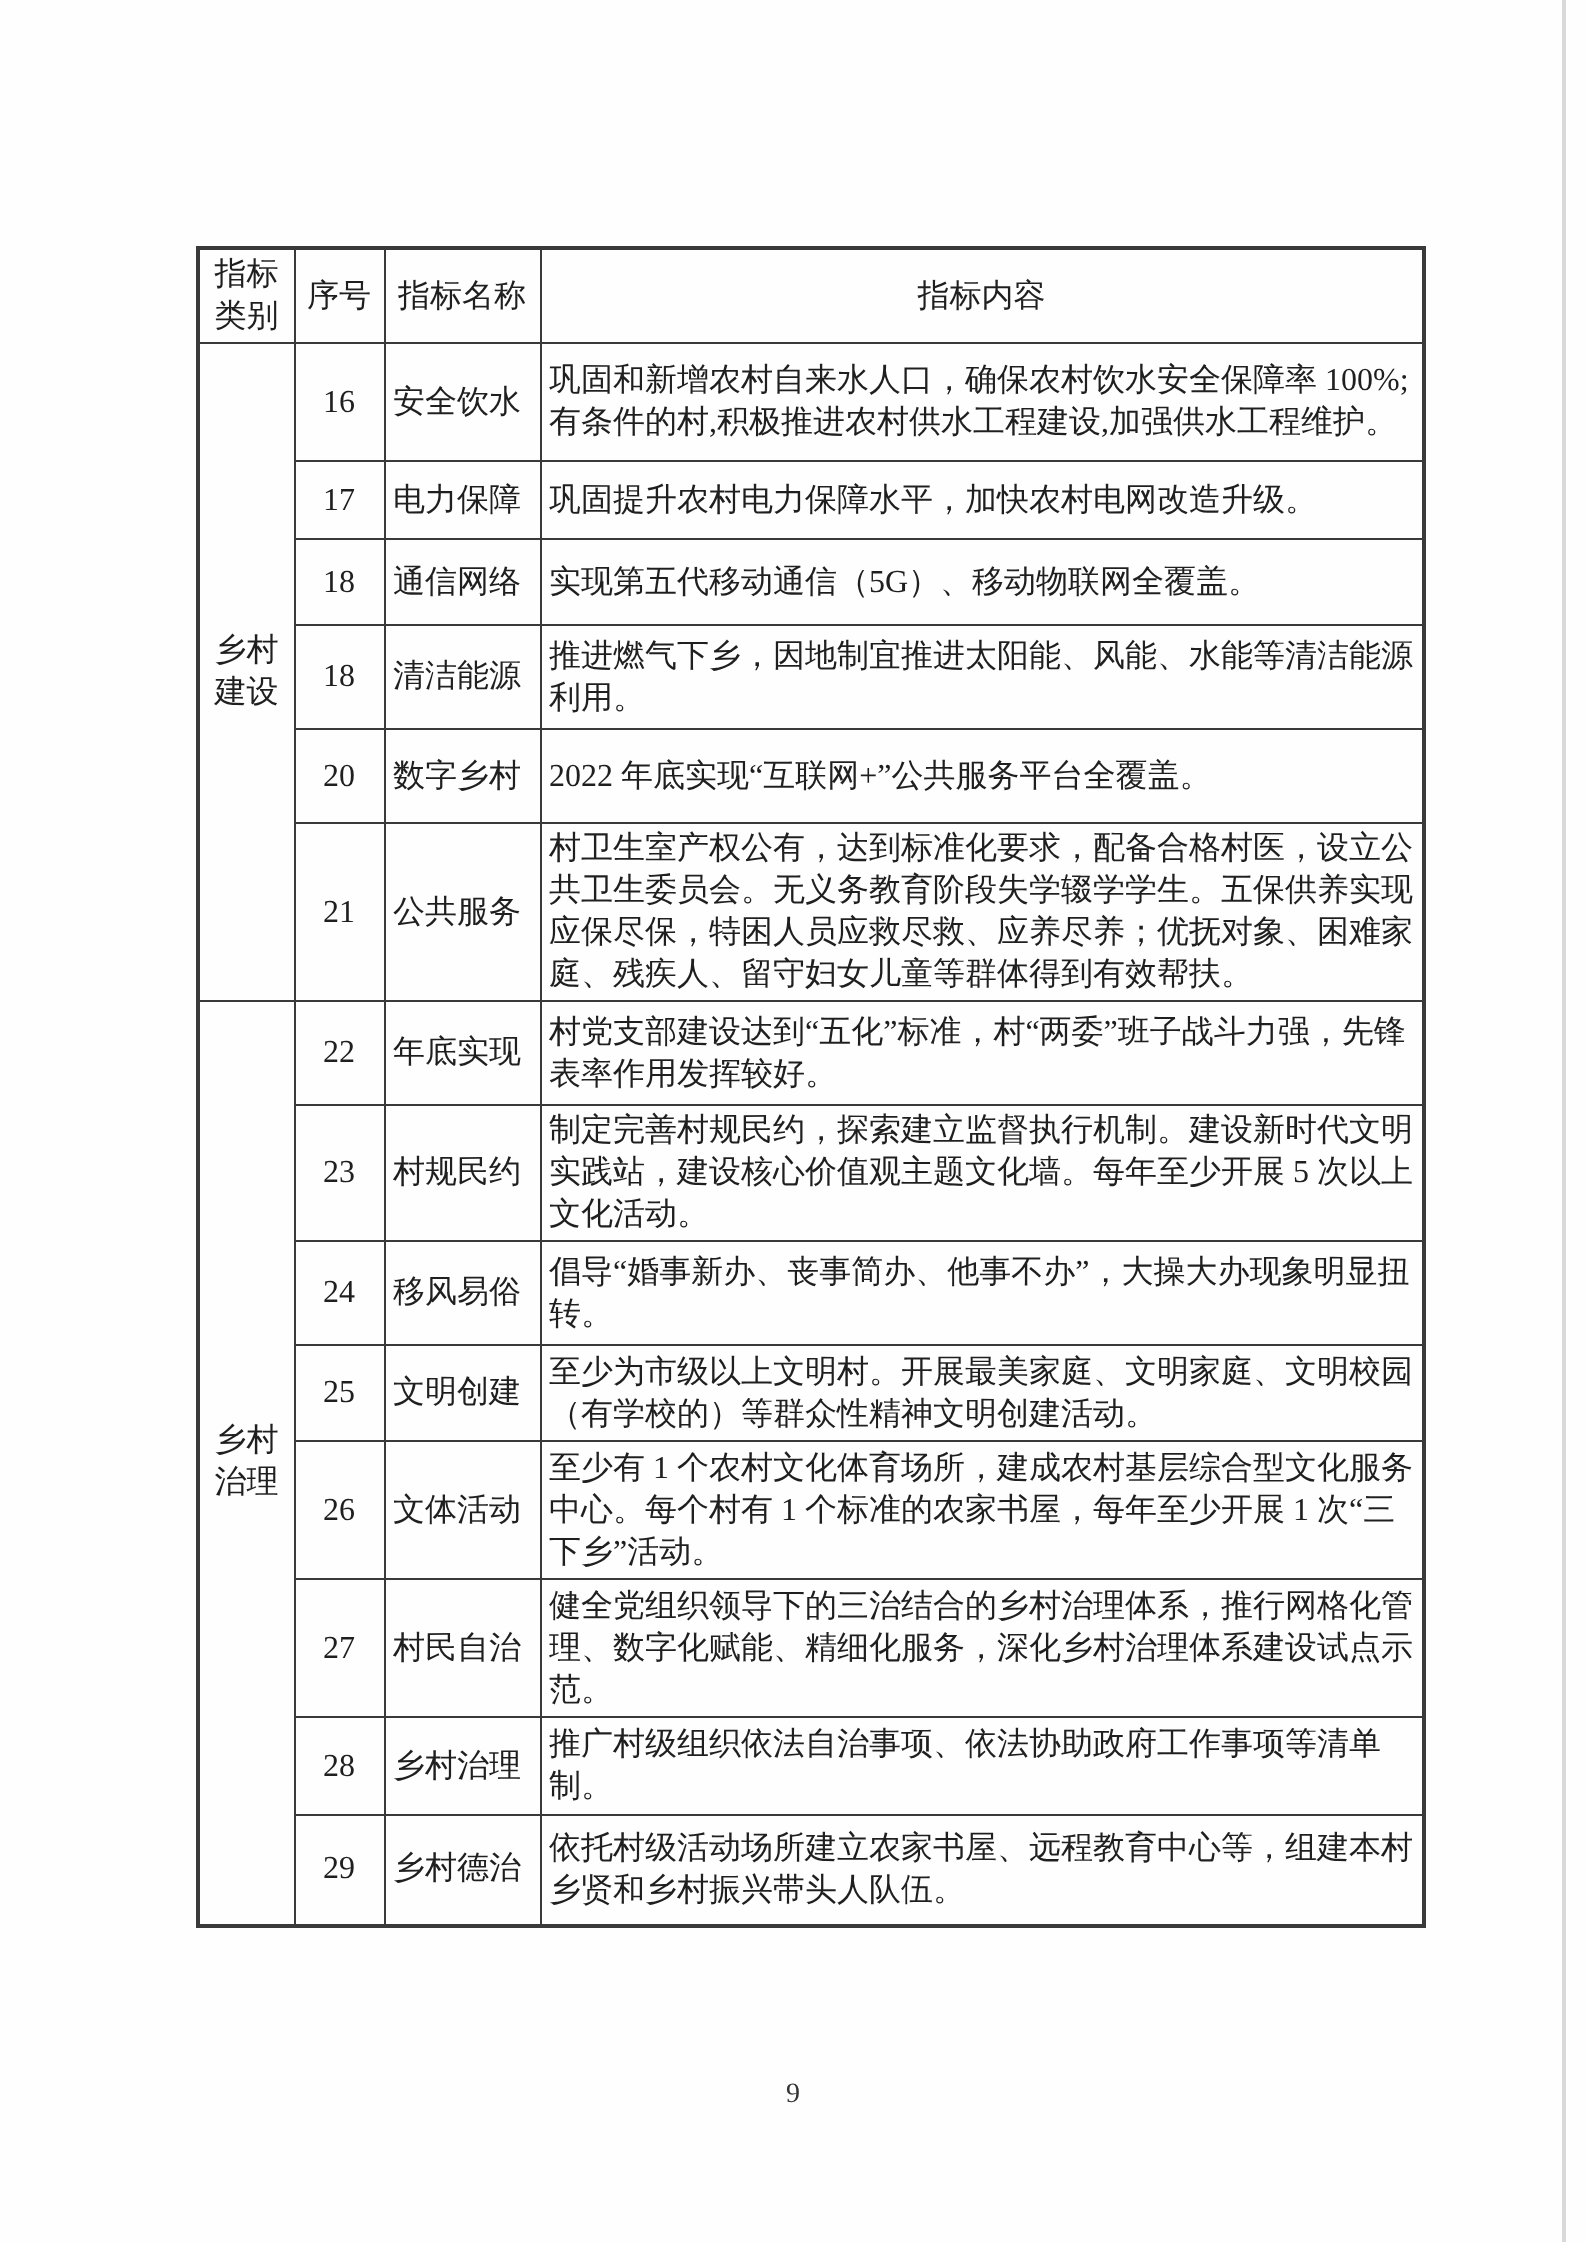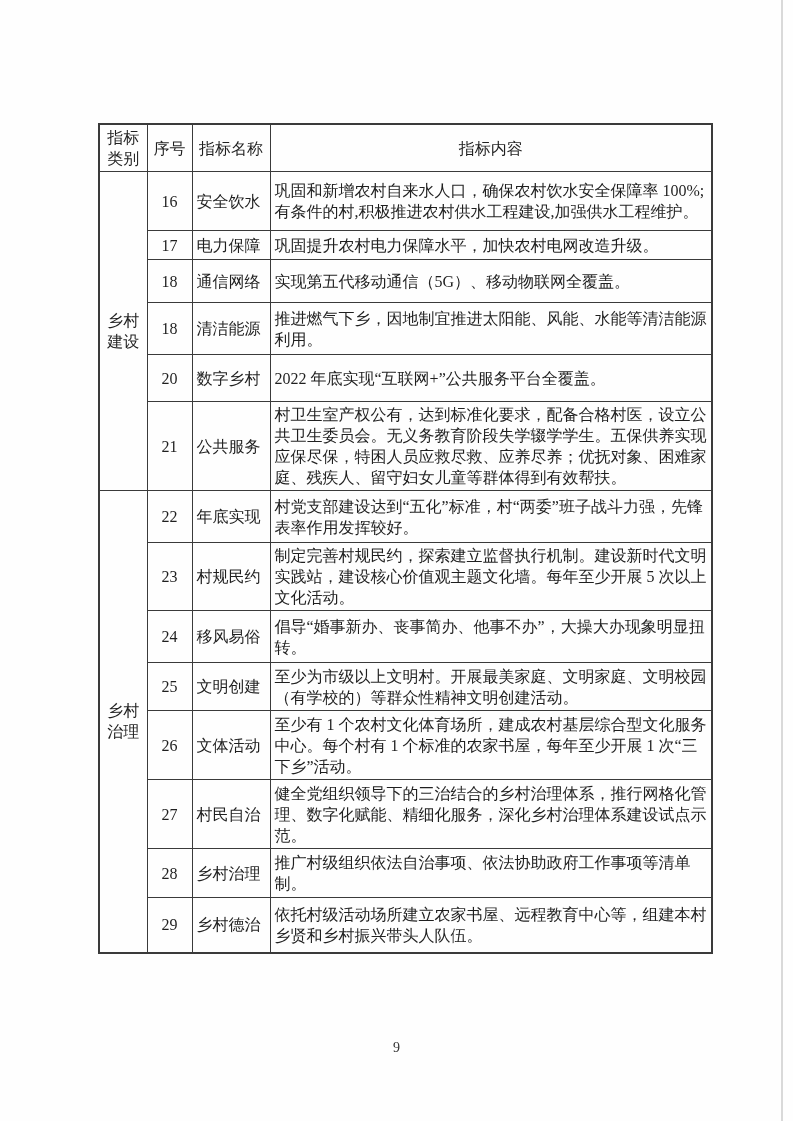--- a/index.html
+++ b/index.html
@@ -43,21 +43,21 @@
   }
   td.cat{
     text-align:center;
     padding:0 6px;
   }
   td.no{text-align:center;}
   td.name{text-align:left;padding:0 6px;}
   td.content{text-align:left;padding:6px 8px;}
   tr.hrow{height:40px;}
   tr.r16{height:59px;}
-  tr.r17{height:29px;}
+  tr.r17{height:39px;}
   tr.r18{height:43px;}
   tr.r19{height:52px;}
   tr.r20{height:47px;}
   tr.r21{height:89px;}
   tr.r22{height:52px;}
   tr.r23{height:68px;}
   tr.r24{height:52px;}
   tr.r25{height:48px;}
   tr.r26{height:69px;}
   tr.r27{height:69px;}

